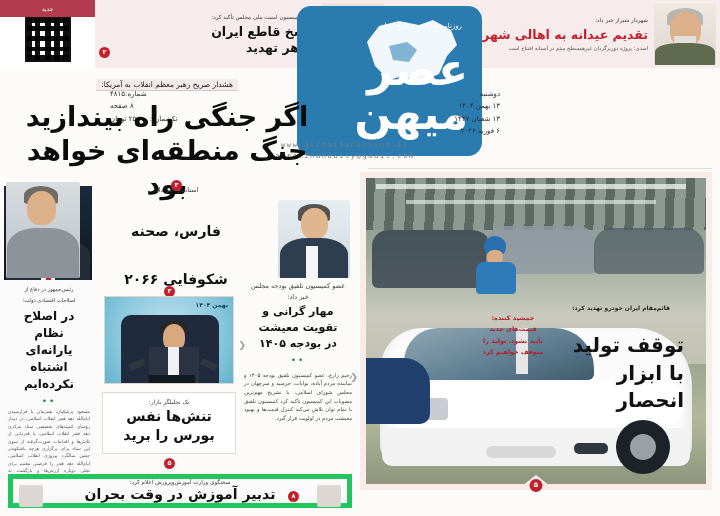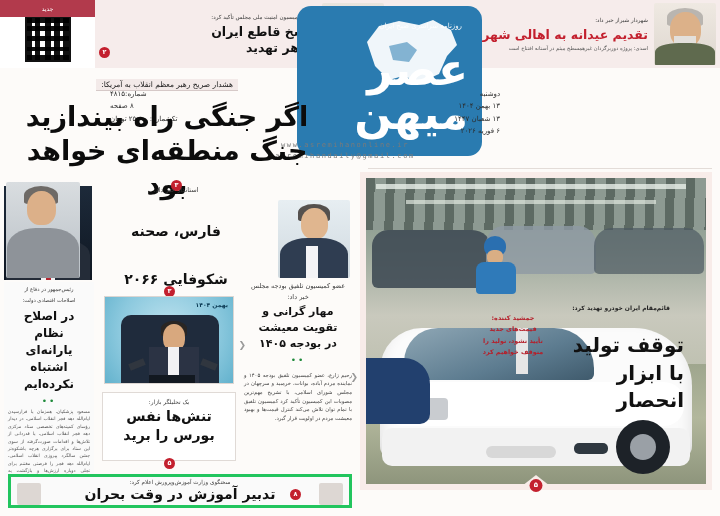--- a/index.html
+++ b/index.html
@@ -87,21 +87,21 @@
   .story-budget { position: absolute; right: 368px; top: 282px; width: 108px; text-align: center; }
   .sb-title { font-size: 11px; font-weight: bold; color: #111; line-height: 1.45; }
   .sb-body { font-size: 5.3px; color: #444; line-height: 1.62; text-align: justify;
              margin-top: 6px; }
 
   
   .center-photo { position: absolute; right: 486px; top: 296px; width: 130px; height: 88px;
                   overflow: hidden; border: 1px solid #dcd6d2; }
   .center-photo .cap { position: absolute; top: 4px; right: 5px; font-size: 6px; color: #0d3c55;
                        font-weight: bold; }
-  .bourse { position: absolute; right: 484px; top: 392px; width: 134px; height: 69px;
+  .bourse { position: absolute; right: 484px; top: 392px; width: 134px; height: 62px;
             border: 1px solid #e0dad6; background: #fff; text-align: center;
             padding: 6px 4px 4px; }
   .bo-kicker { font-size: 5.8px; color: #3a3a3a; margin-bottom: 2px; }
   .bo-title { font-size: 14px; font-weight: bold; color: #111; line-height: 1.34; }
 
   
   .pres-photo { position: absolute; right: 628px; top: 186px; width: 88px; height: 94px;
                 overflow: hidden; }
   .pres-col { position: absolute; right: 626px; top: 282px; width: 90px; text-align: center;
               background: #fafafa; padding: 4px 4px 6px; }
@@ -124,21 +124,21 @@
   .photo-badge { position: absolute; right: 50%; bottom: -2px; transform: translateX(50%);
                  width: 13px; height: 13px; border-radius: 50%; background: #c3202e;
                  color: #fff; font-size: 7px; line-height: 13px; text-align: center;
                  font-weight: bold; }
   .badge-notch { position: absolute; right: 50%; bottom: 4px; transform: translateX(50%);
                  width: 0; height: 0; border-left: 14px solid transparent;
                  border-right: 14px solid transparent; border-bottom: 11px solid #f8ece9; }
 
   
   .bottom-strip { position: absolute; right: 368px; left: 8px; bottom: 8px; height: 34px;
-                  background: #fafafa; border: 3px solid #22c55e; display: flex;
+                  background: #fafafa; border: 5px solid #22c55e; display: flex;
                   align-items: center; justify-content: center; }
   .bs-inner { text-align: center; }
   .bs-kicker { font-size: 5.6px; color: #3a3a3a; }
   .bs-title { font-size: 14px; font-weight: bold; color: #111; line-height: 1.3; }
   .bs-thumb { position: absolute; width: 24px; height: 22px; background: #ddd7d3;
               border-radius: 2px; top: 6px; }
   .arrow-r { position: absolute; color: #9a9a9a; font-size: 9px; }
   .hairline { position: absolute; background: #e3dcd8; }
 </style>
 </head>

